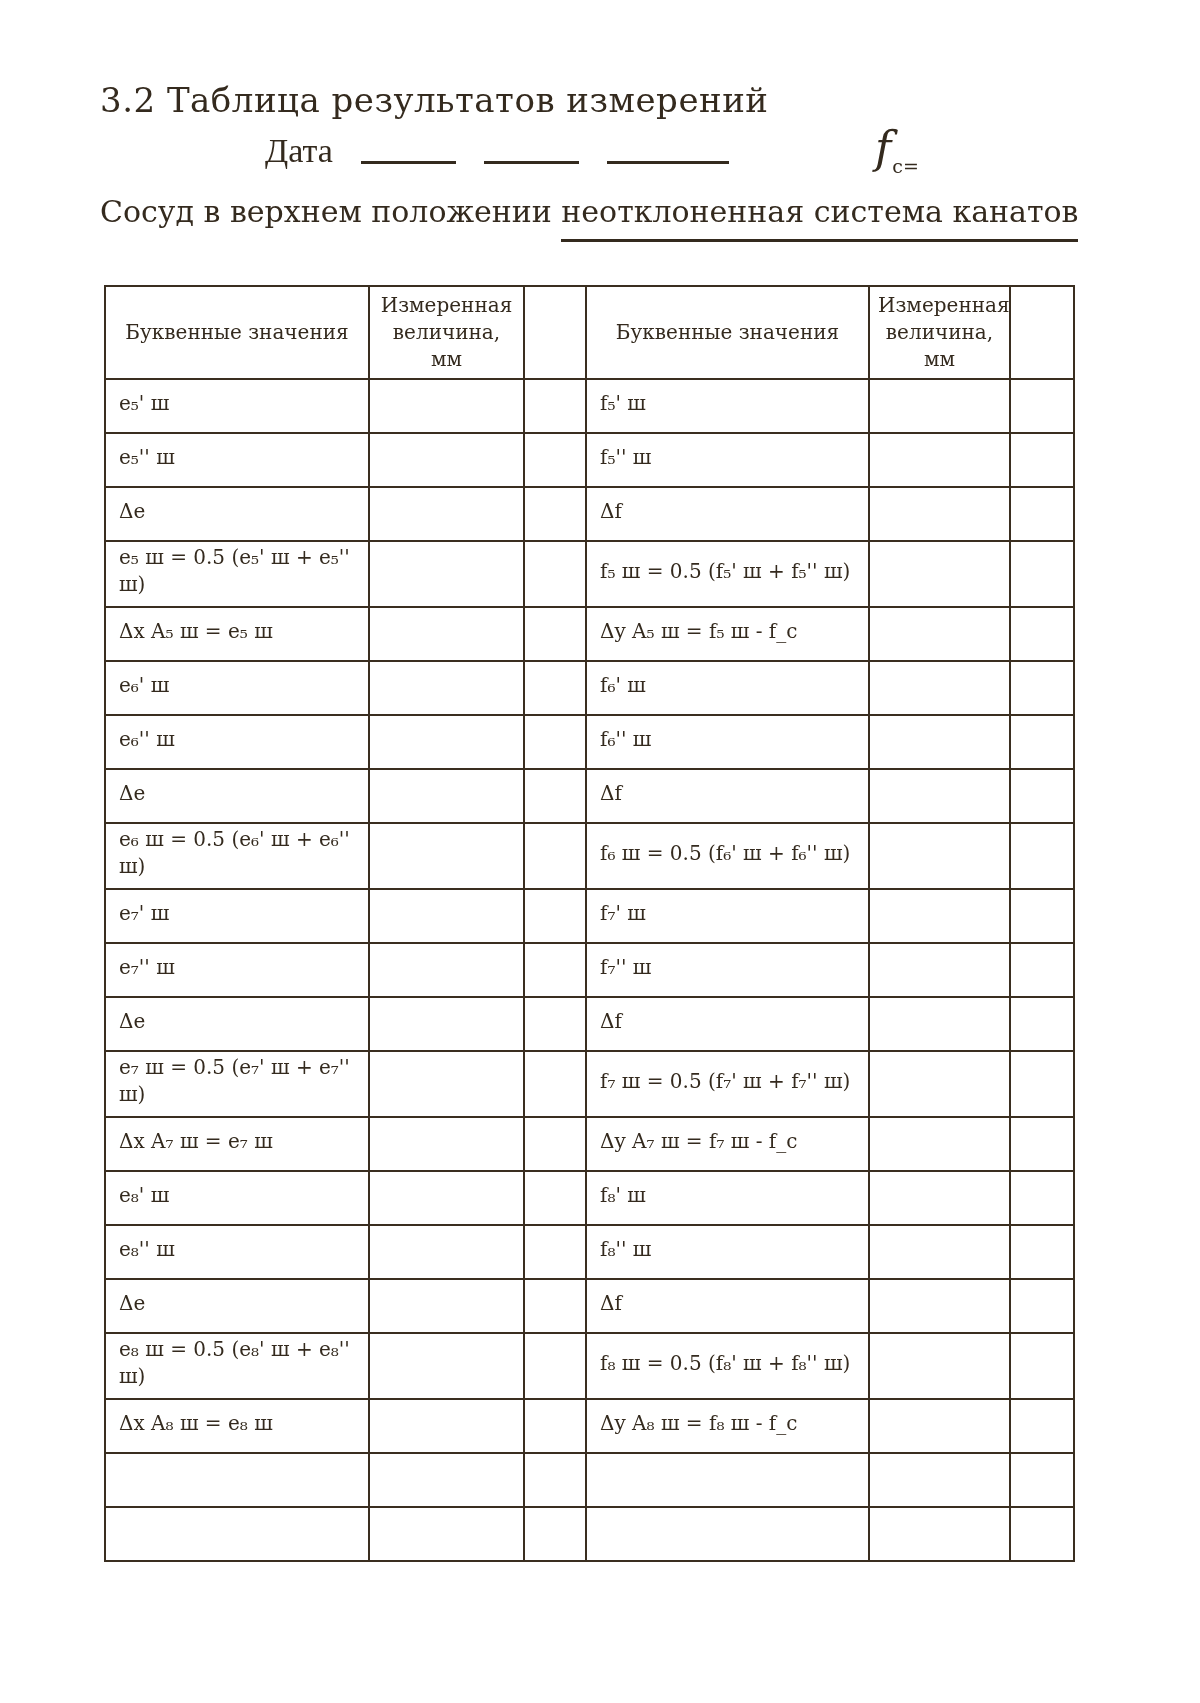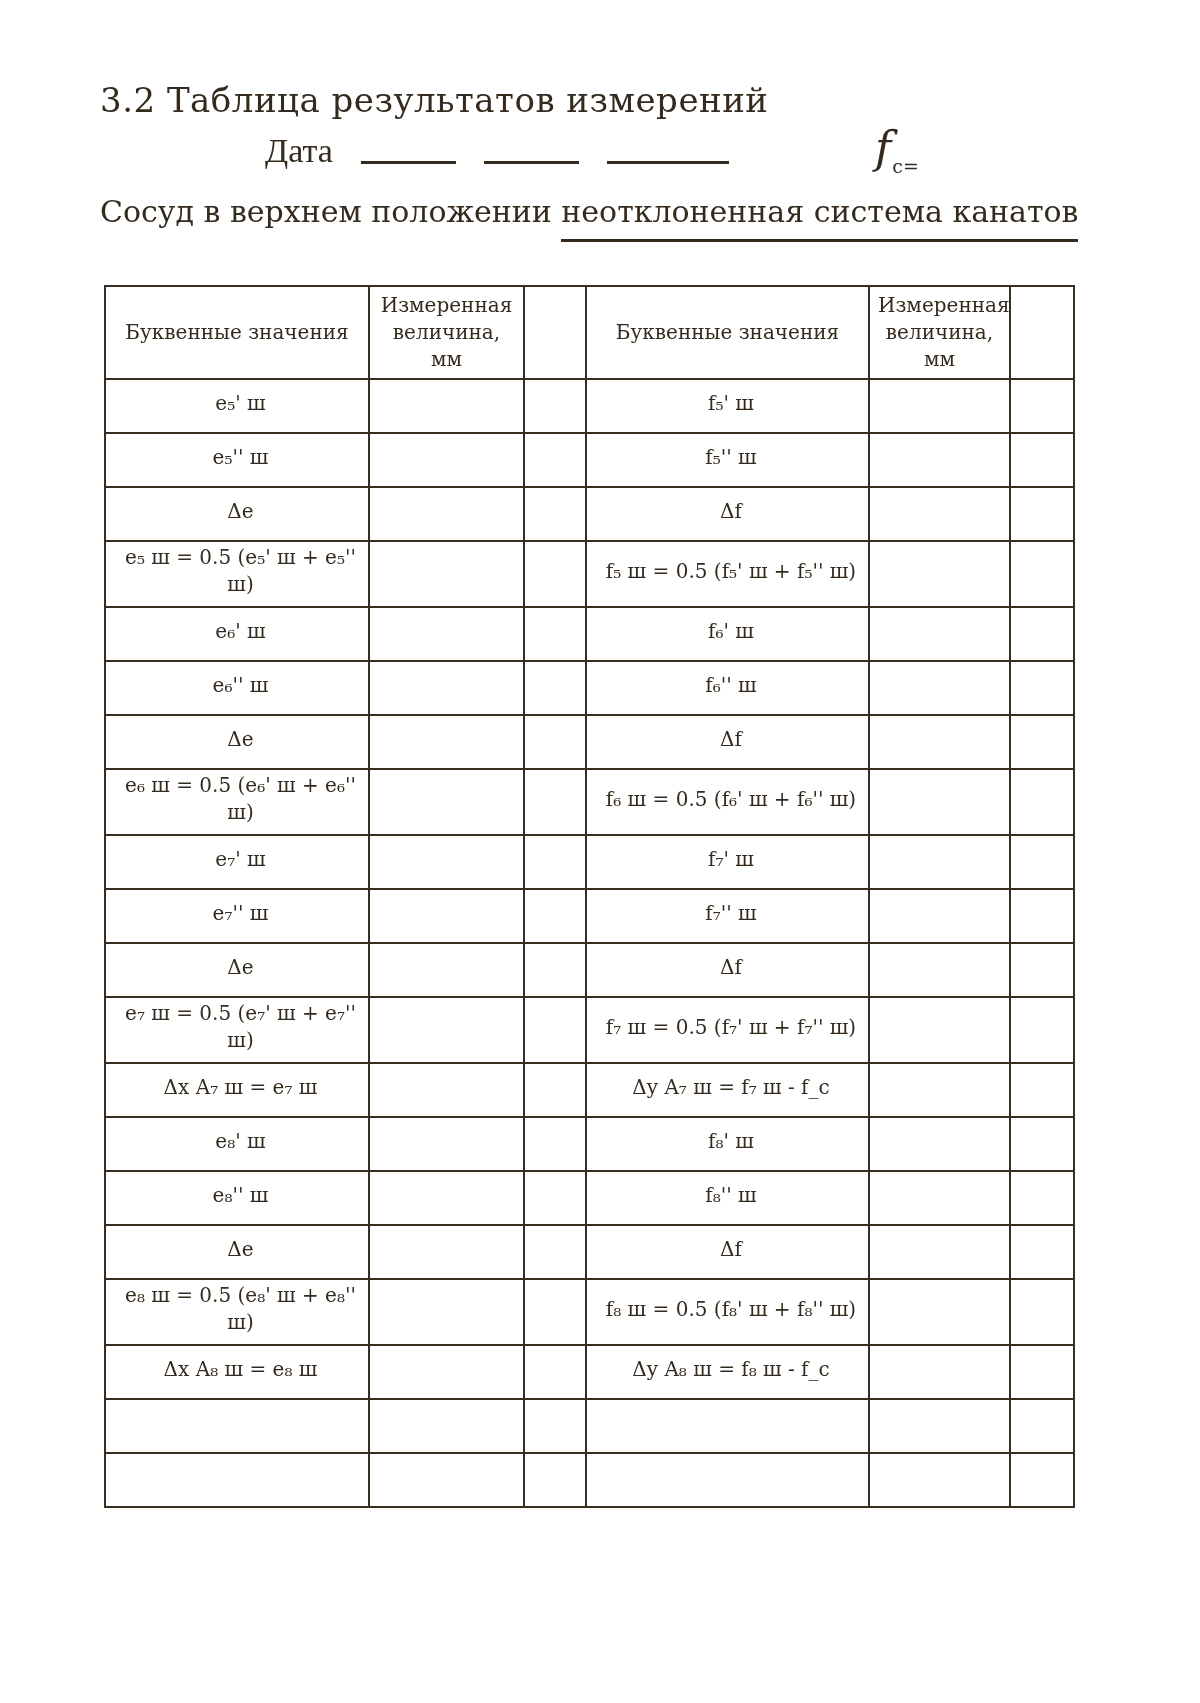--- a/index.html
+++ b/index.html
@@ -93,21 +93,21 @@
   }
   table.results thead tr{height:93px;}
   table.results th{
     font-size:20px;
     text-align:center;
     vertical-align:middle;
     line-height:1.35;
     padding:4px 8px;
     margin-left:7px;
   }
-  table.results tbody tr{height:54px;text-align:center;}
+  table.results tbody tr{height:54px;}
   table.results td{
     font-size:20px;
     vertical-align:middle;
     padding:2px 6px 8px 13px;
     line-height:1.35;
   }
 
   .watermark{
     position:absolute;
     left:496px;top:1448px;
@@ -189,20 +189,28 @@
     </tr>
         <tr>
       <td>e₅ ш = 0.5 (e₅' ш + e₅'' ш)</td>
       <td></td>
       <td></td>
       <td>f₅ ш = 0.5 (f₅' ш + f₅'' ш)</td>
       <td></td>
       <td></td>
     </tr>
         <tr>
+      <td>Δx A₅ ш = e₅ ш</td>
+      <td></td>
+      <td></td>
+      <td>Δy A₅ ш = f₅ ш - f_c</td>
+      <td></td>
+      <td></td>
+    </tr>
+        <tr>
       <td>e₆' ш</td>
       <td></td>
       <td></td>
       <td>f₆' ш</td>
       <td></td>
       <td></td>
     </tr>
         <tr>
       <td>e₆'' ш</td>
       <td></td>

